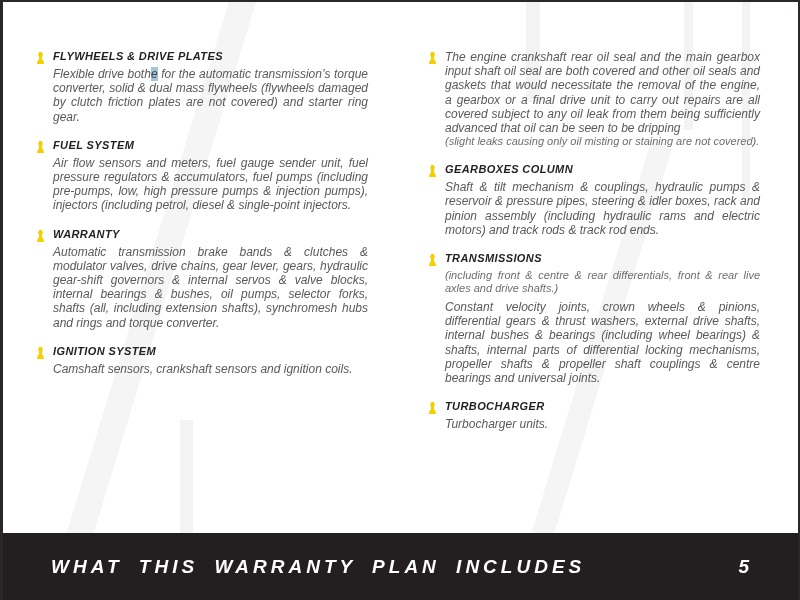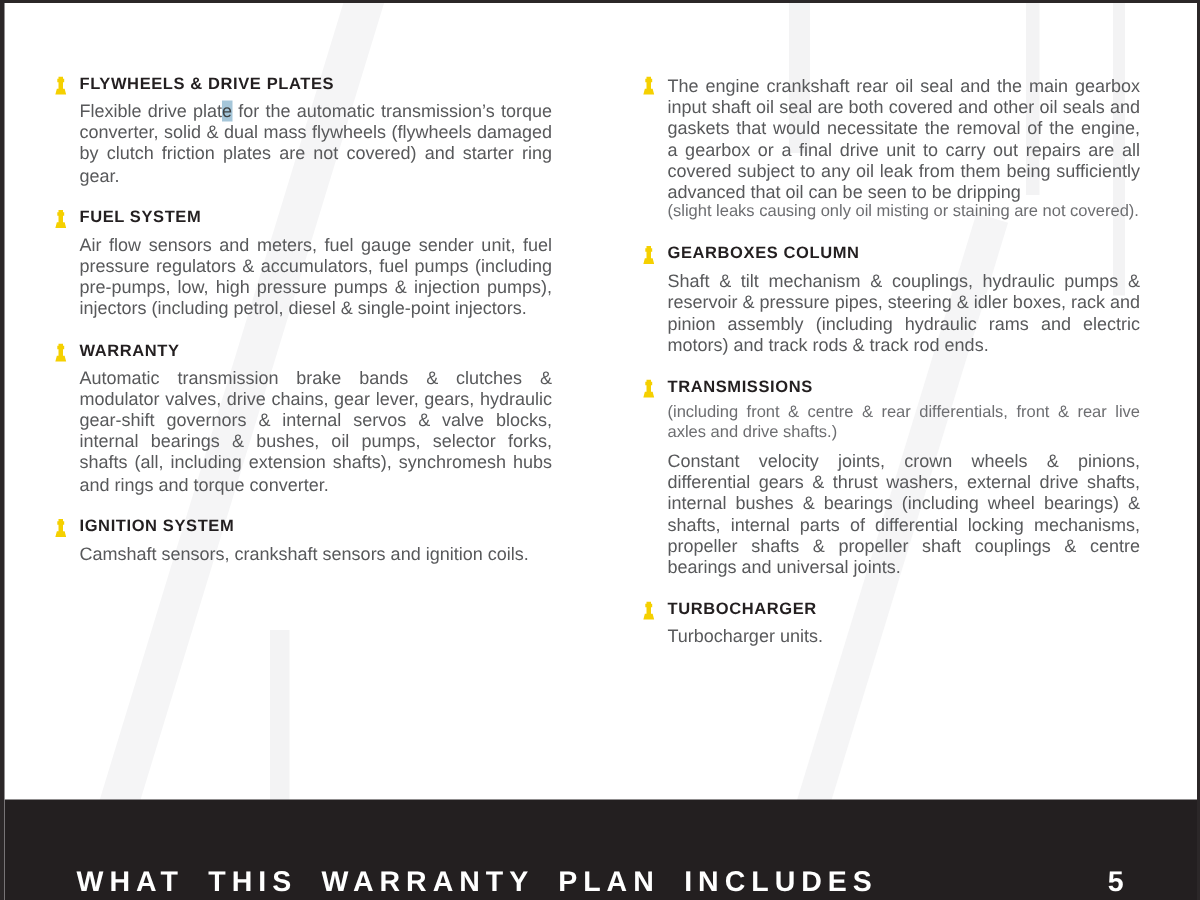--- a/index.html
+++ b/index.html
@@ -7,20 +7,21 @@
     position: relative;
     width: 800px;
     height: 600px;
     box-sizing: border-box;
     background: #ffffff;
     border-top: 2px solid #2b2728;
     border-left: 3px solid #2b2728;
     border-right: 2px solid #2b2728;
     overflow: hidden;
     font-family: "Liberation Sans", sans-serif;
+    font-style: italic;
   }
 
   
   .wm { position: absolute; background: #f3f3f4; z-index: 0; }
   .wm-diag { transform: rotate(17deg); transform-origin: top left; background: #f5f5f6; }
 
   .content {
     position: absolute;
     top: 48px; left: 33px;
     display: flex;
@@ -55,21 +56,21 @@
   }
   .note-after { margin: 0; }
   .hl { background: #a5c6d9; color: #3f4345; }
 
   .footer {
     position: absolute;
     left: 0; right: 0; bottom: 0;
     height: 67px;
     background: #231f20;
     display: flex;
-    align-items: flex-end;
+    align-items: center;
     justify-content: space-between;
     padding: 0 48px 0 48px;
     box-sizing: border-box;
     z-index: 2;
   }
   .footer-title {
     color: #ffffff;
     font-size: 19px;
     font-weight: 700;
     letter-spacing: 4px;
@@ -98,21 +99,21 @@
 
     <div class="col">
 
       <div class="sec">
         <span class="plug">
           <svg width="9" height="13" viewBox="0 0 9 13">
               <path fill="#F5D000" d="M3 0h3v1.5H3zM2.2 1.5h4.6v2.3H2.2zM3 3.8h3v4.3H3zM1.9 8.1h5.2L8.1 12H0.9z"></path>
             </svg>
         </span>
         <h3 class="heading">FLYWHEELS &amp; DRIVE PLATES</h3>
-        <p class="body"><span>Flexible drive plat</span><span class="hl">e</span><span> for the automatic transmission’s torque converter, solid &amp; dual mass flywheels (flywheels damaged by clutch friction plates are not covered) and starter ring gear.</span></p>
+        <p class="body"><span>Flexible drive both</span><span class="hl">e</span><span> for the automatic transmission’s torque converter, solid &amp; dual mass flywheels (flywheels damaged by clutch friction plates are not covered) and starter ring gear.</span></p>
       </div>
 
       <div class="sec">
         <span class="plug">
           <svg width="9" height="13" viewBox="0 0 9 13">
               <path fill="#F5D000" d="M3 0h3v1.5H3zM2.2 1.5h4.6v2.3H2.2zM3 3.8h3v4.3H3zM1.9 8.1h5.2L8.1 12H0.9z"></path>
             </svg>
         </span>
         <h3 class="heading">FUEL SYSTEM</h3>
         <p class="body">Air flow sensors and meters, fuel gauge sender unit, fuel pressure regulators &amp; accumulators, fuel pumps (including pre-pumps, low, high pressure pumps &amp; injection pumps), injectors (including petrol, diesel &amp; single-point injectors.</p>

